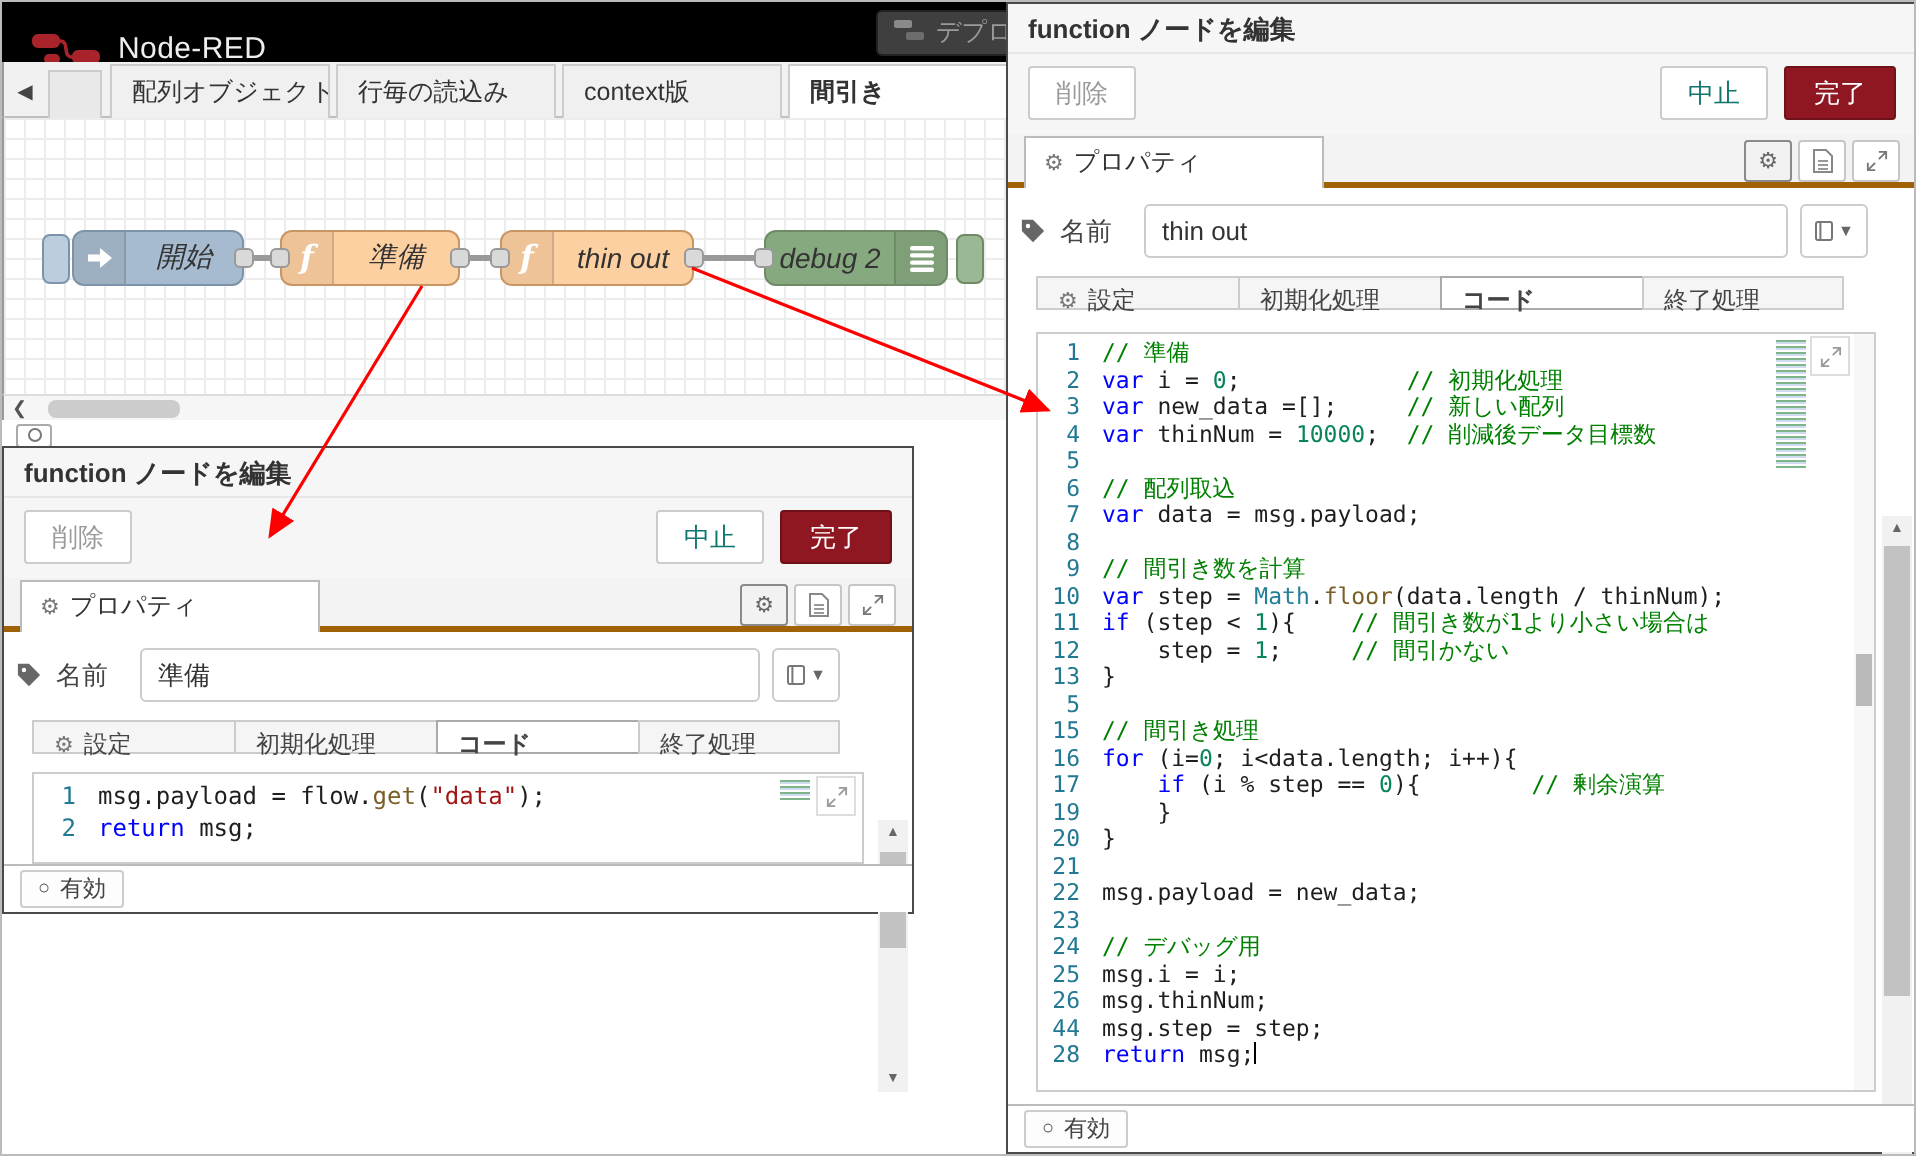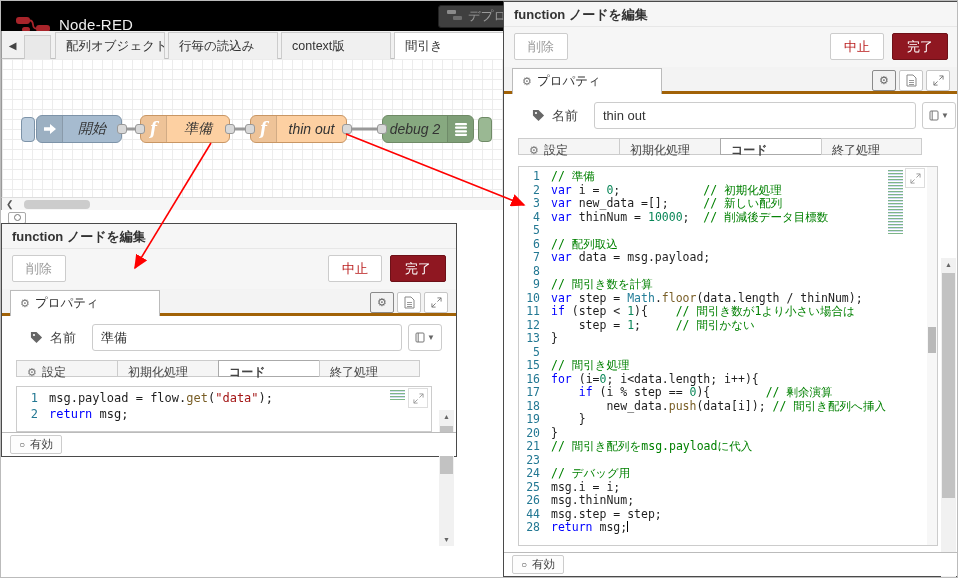--- a/index.html
+++ b/index.html
@@ -12,21 +12,21 @@
 .nr-header{position:absolute;left:0;top:0;right:0;height:46px;background:#000;display:flex;align-items:center}
 .nr-logo{margin-left:14px;display:flex;align-items:center}
 .nr-title{color:#eee;font-size:15px;margin-left:8px;letter-spacing:.2px}
 .deploy-btn{position:absolute;left:437px;top:4px;height:23px;width:96px;background:#3f3f3f;border:1px solid #222;border-radius:3px;color:#9a9a9a;font-size:12.5px;display:flex;align-items:center;gap:6px;padding:0 8px;white-space:nowrap}
 
 .nr-tabbar{position:absolute;left:0;top:30px;right:0;height:28px;background:#f1f1f1;border-bottom:1px solid #bfbfbf;border-left:1px solid #999}
 .tab-scroll{position:absolute;left:2px;top:3px;width:17px;height:23px;display:flex;align-items:center;justify-content:center;color:#444;font-size:10px;background:#f1f1f1;cursor:pointer}
 .tab-stub{position:absolute;left:22px;top:4px;width:27px;height:24px;background:#e9e9e9;border:1px solid #ccc;border-bottom:none}
 .nr-tabs{position:absolute;left:53px;top:1px;height:27px;display:flex}
 .nr-tab{flex:none;width:110px;height:27px;line-height:26px;padding:0 10px;font-size:12.5px;color:#333;background:#f0f0f0;border:1px solid #ccc;border-bottom:none;overflow:hidden;white-space:nowrap;margin-right:3px}
-.nr-tab.active{background:#fff;font-weight:normal}
+.nr-tab.active{background:#fff;font-weight:bold}
 
 .workspace{position:absolute;left:0;top:58px;width:503px;height:138px;border-left:1px solid #999;background-color:#fff;background-image:linear-gradient(#ececec 1px,transparent 1px),linear-gradient(90deg,#ececec 1px,transparent 1px);background-size:10px 10px}
 .wires{position:absolute;left:0;top:0;width:503px;height:138px}
 .flow-node{position:absolute;top:56px;height:28px;border-radius:6px;display:flex;align-items:stretch;overflow:hidden}
 .node-inject{background:#a6bbcf;border:1px solid #7d93a8}
 .node-function{background:#fdd0a2;border:1px solid #c89664}
 .node-debug{background:#87a980;border:1px solid #6f8a66}
 .node-iconsec{width:26px;flex:none;display:flex;align-items:center;justify-content:center;background:rgba(0,0,0,.06)}
 .node-iconsec.left{border-right:1px solid rgba(0,0,0,.12)}
 .node-iconsec.right{border-left:1px solid rgba(0,0,0,.12)}
@@ -43,30 +43,30 @@
 .zoom-btn .c{display:block;width:7px;height:7px;border:1px solid #777;border-radius:50%;margin:1px auto}
 
 
 .dialog{position:absolute;background:#fff;border:1px solid #4a4a4a}
 .dlg-s{left:0;top:222px;width:456px;height:234px;z-index:20}
 .dlg-l{left:502px;top:0;width:456px;height:576px;z-index:10}
 .dlg-title{height:25px;line-height:25px;padding:0 10px;font-size:13px;font-weight:bold;color:#333;background:#f6f6f6;border-bottom:1px solid #e7e7e7}
 .dlg-toolbar{height:40px;background:#f6f6f6;position:relative}
 .btn{font-size:13px;height:27px;padding:0 13px;border-radius:2px;border:1px solid #ccc;background:#fff;display:inline-flex;align-items:center;cursor:pointer}
 .btn-delete{position:absolute;left:10px;top:6px;color:#9a9a9a}
-.btn-cancel{position:absolute;right:74px;top:6px;color:#b91c1c}
+.btn-cancel{position:absolute;right:74px;top:6px;color:#0f766e}
 .btn-done{position:absolute;right:10px;top:6px;background:#8f1721;border-color:#6e1118;color:#fff;min-width:56px;justify-content:center}
 .dlg-tabrow{height:27px;background:#f3f3f3;border-bottom:3px solid #a16207;position:relative}
 .props-tab{position:absolute;left:8px;top:1px;height:26px;line-height:25px;width:150px;background:#fff;border:1px solid #bbb;border-bottom:none;font-size:12.5px;color:#333;padding:0 9px;white-space:nowrap}
 .gear{color:#777;font-size:11px;margin-right:5px}
 .tab-icons{position:absolute;right:8px;top:3px;display:flex;gap:3px}
 .icon-btn{width:24px;height:21px;border:1px solid #c6c6c6;border-radius:2px;background:#fff;display:flex;align-items:center;justify-content:center;color:#666;font-size:11px}
 .icon-btn.active{border-color:#8a8a8a;background:#f2f2f2}
 .dlg-body{position:relative}
-.name-row{position:absolute;left:28px;display:flex;align-items:center;top:8px}
+.name-row{position:absolute;left:6px;display:flex;align-items:center;top:8px}
 .dlg-s .name-row{width:412px}
 .dlg-l .name-row{width:424px}
 .name-label{width:62px;flex:none;display:flex;align-items:center;gap:7px;font-size:13px;color:#444}
 .name-input{flex:1;height:27px;border:1px solid #ccc;border-radius:3px;font-size:13px;padding:0 8px;color:#333;background:#fff;font-family:"Liberation Sans",sans-serif}
 .book-btn{width:34px;height:27px;margin-left:6px;border:1px solid #ccc;border-radius:3px;background:#fff;display:flex;align-items:center;justify-content:center;gap:2px;color:#666;flex:none}
 .caret{font-size:8px;color:#666}
 .ed-tabs{position:absolute;left:14px;top:44px;display:flex}
 .ed-tab{width:101px;height:17px;line-height:23px;padding-left:10px;font-size:12px;background:#f5f5f5;border:1px solid #ccc;border-right:none;color:#444;white-space:nowrap;cursor:pointer}
 .ed-tab:last-child{border-right:1px solid #ccc}
 .ed-tab.active{background:#fff;font-weight:bold;border-color:#aaa}
@@ -344,24 +344,24 @@
             <div class="code-row"><span class="ln">8</span><span class="lc"></span></div>
             <div class="code-row"><span class="ln">9</span><span class="lc"><span class="tok-cm">// 間引き数を計算</span></span></div>
             <div class="code-row"><span class="ln">10</span><span class="lc"><span class="tok-kw">var</span><span class="tok-pl"> step = </span><span class="tok-cls">Math</span><span class="tok-pl">.</span><span class="tok-fn">floor</span><span class="tok-pl">(data.length / thinNum);</span></span></div>
             <div class="code-row"><span class="ln">11</span><span class="lc"><span class="tok-kw">if</span><span class="tok-pl"> (step &lt; </span><span class="tok-num">1</span><span class="tok-pl">){    </span><span class="tok-cm">// 間引き数が1より小さい場合は</span></span></div>
             <div class="code-row"><span class="ln">12</span><span class="lc"><span class="tok-pl">    step = </span><span class="tok-num">1</span><span class="tok-pl">;     </span><span class="tok-cm">// 間引かない</span></span></div>
             <div class="code-row"><span class="ln">13</span><span class="lc"><span class="tok-pl">}</span></span></div>
             <div class="code-row"><span class="ln">5</span><span class="lc"></span></div>
             <div class="code-row"><span class="ln">15</span><span class="lc"><span class="tok-cm">// 間引き処理</span></span></div>
             <div class="code-row"><span class="ln">16</span><span class="lc"><span class="tok-kw">for</span><span class="tok-pl"> (i=</span><span class="tok-num">0</span><span class="tok-pl">; i&lt;data.length; i++){</span></span></div>
             <div class="code-row"><span class="ln">17</span><span class="lc"><span class="tok-pl">    </span><span class="tok-kw">if</span><span class="tok-pl"> (i % step == </span><span class="tok-num">0</span><span class="tok-pl">){        </span><span class="tok-cm">// 剰余演算</span></span></div>
-            <div class="code-row"><span class="ln">18</span><span class="lc"><span class="tok-pl">        new_data.</span><span class="tok-fn">push</span><span class="tok-pl">(data[i]); </span><span class="tok-cm">// 間引き配列へ挿入</span></span></div>
             <div class="code-row"><span class="ln">19</span><span class="lc"><span class="tok-pl">    }</span></span></div>
             <div class="code-row"><span class="ln">20</span><span class="lc"><span class="tok-pl">}</span></span></div>
-            <div class="code-row"><span class="ln">21</span><span class="lc"><span class="tok-cm">// 間引き配列をmsg.payloadに代入</span></span></div>
+            <div class="code-row"><span class="ln">21</span></div>
+            <div class="code-row"><span class="ln">22</span><span class="lc"><span class="tok-pl">msg.payload = new_data;</span></span></div>
             <div class="code-row"><span class="ln">23</span><span class="lc"></span></div>
             <div class="code-row"><span class="ln">24</span><span class="lc"><span class="tok-cm">// デバッグ用</span></span></div>
             <div class="code-row"><span class="ln">25</span><span class="lc"><span class="tok-pl">msg.i = i;</span></span></div>
             <div class="code-row"><span class="ln">26</span><span class="lc"><span class="tok-pl">msg.thinNum;</span></span></div>
             <div class="code-row"><span class="ln">44</span><span class="lc"><span class="tok-pl">msg.step = step;</span></span></div>
             <div class="code-row"><span class="ln">28</span><span class="lc"><span class="tok-kw">return</span><span class="tok-pl"> msg;</span><span class="tok-cur"></span></span></div>
           </div>
         <span class="minimap"></span>
         <span class="expand-btn">
             <svg width="11" height="11" viewBox="0 0 12 12" stroke="#999" fill="none">

